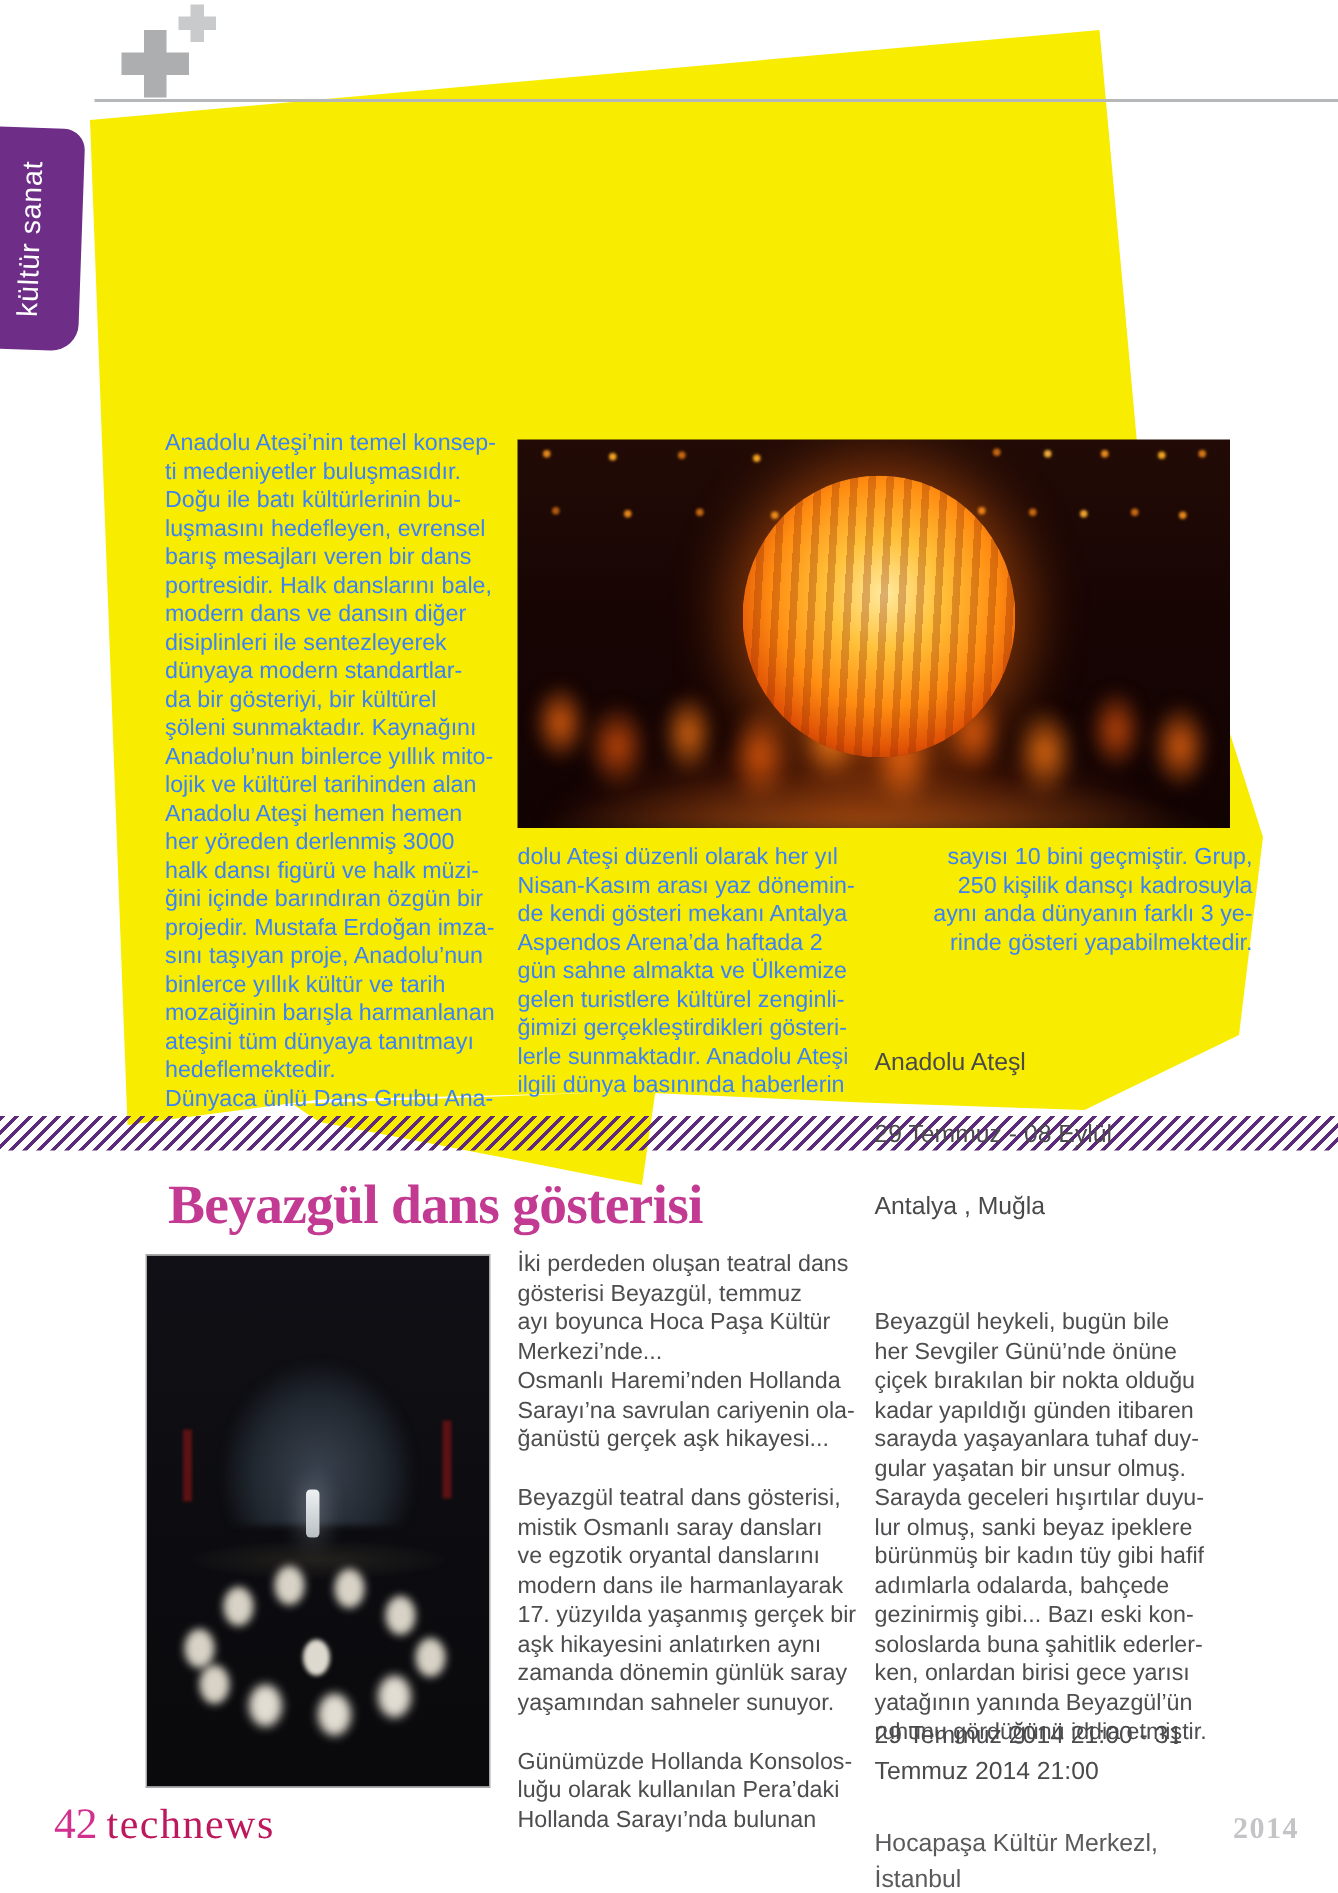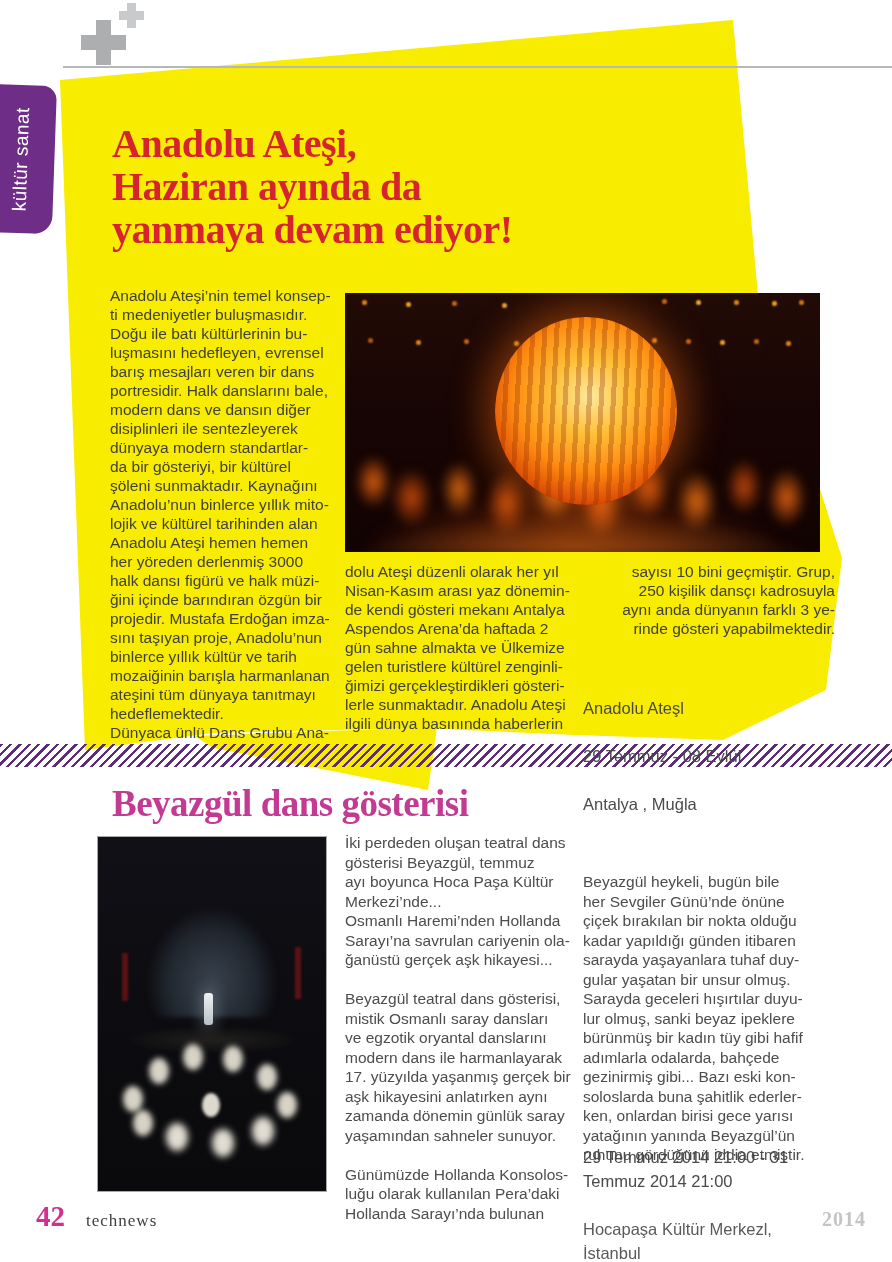--- a/index.html
+++ b/index.html
@@ -34,21 +34,21 @@
   
   .headline{left:112px;top:122px;margin:0;z-index:4;white-space:pre-line;
     font-family:"Liberation Serif","DejaVu Serif",serif;font-weight:700;
     font-size:40px;line-height:43px;letter-spacing:-0.5px;color:#d6242e;}
   .headline2{left:112px;top:782px;margin:0;z-index:4;
     font-family:"Liberation Serif","DejaVu Serif",serif;font-weight:700;
     font-size:37px;letter-spacing:-0.5px;color:#c23a92;}
 
   
   .col{z-index:4;white-space:pre-line;font-size:15.5px;}
-  .c1{color:#404040;line-height:19px;}
+  .c1{color:#3b82f6;line-height:19px;}
   .c2{color:#4d4c4e;line-height:19.5px;}
   .c1-1{left:110px;top:286px;width:235px;}
   .c1-2{left:345px;top:562px;width:235px;}
   .c1-3{left:583px;top:562px;width:252px;text-align:right;}
   .c2-1{left:345px;top:833px;width:240px;}
   .c2-2{left:583px;top:872px;width:252px;}
 
   .event{z-index:4;font-weight:400;font-size:16.5px;line-height:24px;color:#4a4a4c;white-space:pre-line;}
   .event1{left:583px;top:672px;}
   .event2{left:583px;top:1121px;}
@@ -100,22 +100,22 @@
   .p2-stage{left:30px;top:190px;width:168px;height:26px;border-radius:50%;
     background:radial-gradient(ellipse at 50% 50%,#23211d 0%,rgba(0,0,0,0) 75%);}
   .p2-dancers{left:104px;top:256px;width:18px;height:24px;border-radius:50%;background:#ded9cf;filter:blur(1.5px);
     box-shadow:
       -78px -6px 5px 1px #d8d3c6, -52px -34px 5px 1px #d8d3c6, -18px -48px 5px 1px #d8d3c6,
        22px -46px 5px 1px #d8d3c6,  56px -28px 5px 1px #d8d3c6,  76px 0px 5px 1px #d8d3c6,
        52px 26px 6px 2px #e2ddd2,  12px 38px 6px 2px #e2ddd2, -34px 32px 6px 2px #e2ddd2, -68px 18px 5px 1px #d8d3c6;}
 
   
   .footer-left{left:36px;top:1200px;z-index:4;font-family:"Liberation Serif","DejaVu Serif",serif;}
-  .footer-left .num{font-weight:700;font-size:29px;color:#d2308e;}
-  .footer-left .mag{font-size:17px;color:#404040;letter-spacing:1px;margin-left:21px;}
+  .footer-left .num{font-weight:400;font-size:29px;color:#d2308e;}
+  .footer-left .mag{font-size:28px;color:#be185d;letter-spacing:1px;margin-left:6px;}
   .year{left:802px;top:1208px;z-index:4;font-family:"Liberation Serif","DejaVu Serif",serif;
         font-weight:700;font-size:20px;color:#c3c4c6;letter-spacing:1px;margin-left:20px;}
 </style>
 </head>
 <body>
 
 <div class="page">
 
   <div class="abs yellow-main"></div>
   <div class="abs yellow-wedge"></div>
@@ -128,23 +128,20 @@
     </div>
   <div class="abs plus plus-small">
       <div class="v"></div>
       <div class="h"></div>
     </div>
 
   <div class="abs tab">
     <span>kültür sanat</span>
   </div>
 
-  <h1 class="abs headline">Anadolu Ateşi,
-Haziran ayında da
-yanmaya devam ediyor!</h1>
 
   <div class="abs col c1 c1-1">Anadolu Ateşi’nin temel konsep-
 ti medeniyetler buluşmasıdır.
 Doğu ile batı kültürlerinin bu-
 luşmasını hedefleyen, evrensel
 barış mesajları veren bir dans
 portresidir. Halk danslarını bale,
 modern dans ve dansın diğer
 disiplinleri ile sentezleyerek
 dünyaya modern standartlar-

